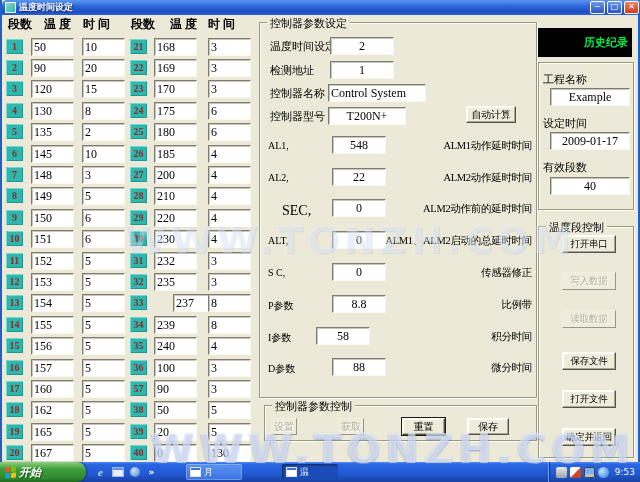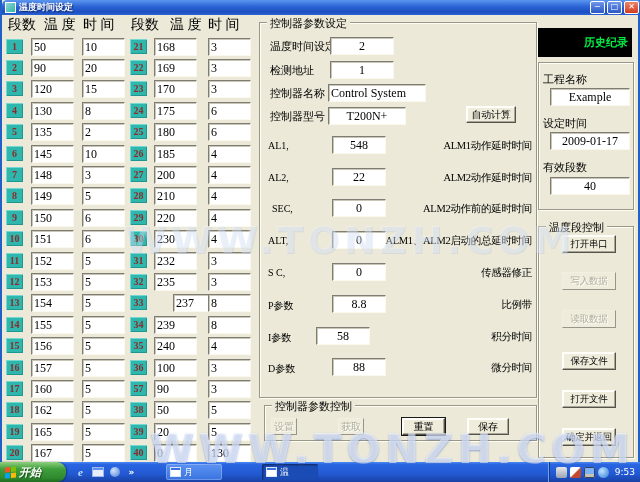--- a/index.html
+++ b/index.html
@@ -13,21 +13,21 @@
     background:linear-gradient(180deg,#5a96ee 0%,#2b63d6 45%,#1c4fc0 80%,#2b63d6 100%);
     border-radius:5px 5px 0 0;display:flex;align-items:center;padding:0 3px;}
   #app-icon{width:9px;height:9px;margin-right:3px;border:1px solid #fff;
     background:linear-gradient(135deg,#8fd6d0,#2fb6ad);}
   #title-text{color:#fff;font-size:9px;font-weight:bold;text-shadow:1px 1px 1px #0a246a;flex:1;}
   .winbtn{width:13px;height:11px;margin-left:2px;border:1px solid #fff;border-radius:2px;
     color:#fff;font-size:8px;line-height:10px;text-align:center;
     background:linear-gradient(180deg,#6f97ea,#2a56c5);}
   .winbtn.close{background:linear-gradient(180deg,#ee8468,#cf3c1e);}
   
-  .hdr{position:absolute;top:16px;font-size:14px;color:#000;font-weight:normal;white-space:nowrap;}
+  .hdr{position:absolute;top:16px;font-size:12px;color:#000;font-weight:bold;white-space:nowrap;}
   .seg{position:absolute;width:17px;height:15px;background:#2fb6ad;color:#8b2b2b;
     font-family:"Liberation Serif",serif;font-weight:bold;font-size:10px;line-height:15px;text-align:center;
     box-shadow:inset 1px 1px 0 #74d8d1, inset -1px -1px 0 #1f968e;}
   .tin{position:absolute;background:#fff;height:14px;border:1px solid;box-sizing:content-box;
     border-color:#7e7c73 #fbf9ee #fbf9ee #7e7c73;box-shadow:inset 1px 1px 0 #c9c6b8;
     font-family:"Liberation Serif",serif;font-size:12px;line-height:14px;padding:1px 2px;
     color:#000;overflow:hidden;white-space:nowrap;}
   .center{text-align:center;}
   .lbl{position:absolute;font-family:"Liberation Serif",serif;font-size:11px;color:#000;white-space:nowrap;}
   .desc{position:absolute;left:378px;width:152px;text-align:right;font-family:"Liberation Serif",serif;
@@ -50,21 +50,21 @@
   .wm{position:absolute;font-weight:bold;pointer-events:none;z-index:60;white-space:nowrap;
       font-family:"DejaVu Sans",sans-serif;}
   #wm1{left:122px;top:218px;font-size:38px;letter-spacing:4px;color:rgba(245,250,255,0.30);
        text-shadow:1px 1px 0 rgba(150,180,220,0.25);}
   #wm2{left:150px;top:426px;font-size:40px;letter-spacing:5px;color:rgba(255,255,255,0.55);
        text-shadow:0 1px 2px rgba(70,110,200,0.55);}
   
   #taskbar{position:absolute;left:0;bottom:0;width:640px;height:20px;
     background:linear-gradient(180deg,#4c8bf5 0%,#2a66e2 12%,#2259d2 60%,#1941a5 100%);
     display:flex;align-items:center;z-index:40;}
-  #start-btn{height:20px;width:66px;display:flex;align-items:center;gap:3px;padding-left:5px;box-sizing:border-box;
+  #start-btn{height:20px;width:86px;display:flex;align-items:center;gap:3px;padding-left:5px;box-sizing:border-box;
     background:linear-gradient(180deg,#8ed07e 0%,#3f9e3c 35%,#2f8a2e 80%,#1f6b1f 100%);
     border-radius:0 9px 9px 0;box-shadow:1px 0 2px rgba(0,0,0,.4);}
   #start-btn .start-text{color:#fff;font-size:11px;font-weight:bold;font-style:italic;
     text-shadow:1px 1px 1px #1a4d1a;}
   #win-flag{width:11px;height:11px;display:grid;grid-template-columns:5px 5px;grid-template-rows:5px 5px;
     gap:1px;transform:skewY(-6deg);}
   #win-flag i{display:block;}
   .ql{display:flex;align-items:center;gap:4px;margin-left:8px;}
   .ql-icon{width:13px;height:13px;display:flex;align-items:center;justify-content:center;
     font-size:11px;font-weight:bold;color:#fff;}
@@ -232,21 +232,21 @@
       <div class="lbl" style="left: 268px; top: 86px;">控制器名称</div>
       <div class="tin" style="left: 326px; top: 84px; width: 92px;">Control System</div>
       <div class="lbl" style="left: 268px; top: 109px;">控制器型号</div>
       <div class="tin center" style="left: 326px; top: 107px; width: 72px;">T200N+</div>
       <div class="lbl" style="left: 266px; top: 140px; font-size: 10px;">AL1,</div>
       <div class="tin center" style="left: 330px; top: 136px; width: 48px;">548</div>
       <div class="desc" style="top: 139px;">ALM1动作延时时间</div>
       <div class="lbl" style="left: 266px; top: 172px; font-size: 10px;">AL2,</div>
       <div class="tin center" style="left: 330px; top: 168px; width: 48px;">22</div>
       <div class="desc" style="top: 171px;">ALM2动作延时时间</div>
-      <div class="lbl" style="left: 270px; top: 203px; font-size: 10px;">SEC,</div>
+      <div class="lbl" style="left: 280px; top: 203px; font-size: 14px;">SEC,</div>
       <div class="tin center" style="left: 330px; top: 199px; width: 48px;">0</div>
       <div class="desc" style="top: 202px;">ALM2动作前的延时时间</div>
       <div class="lbl" style="left: 266px; top: 235px; font-size: 10px;">ALT,</div>
       <div class="tin center" style="left: 330px; top: 231px; width: 48px;">0</div>
       <div class="desc" style="top: 234px;">ALM1、ALM2启动的总延时时间</div>
       <div class="lbl" style="left: 266px; top: 267px; font-size: 10px;">S C,</div>
       <div class="tin center" style="left: 330px; top: 263px; width: 48px;">0</div>
       <div class="desc" style="top: 266px;">传感器修正</div>
       <div class="lbl" style="left: 266px; top: 299px; font-size: 10px;">P参数</div>
       <div class="tin center" style="left: 330px; top: 295px; width: 48px;">8.8</div>

